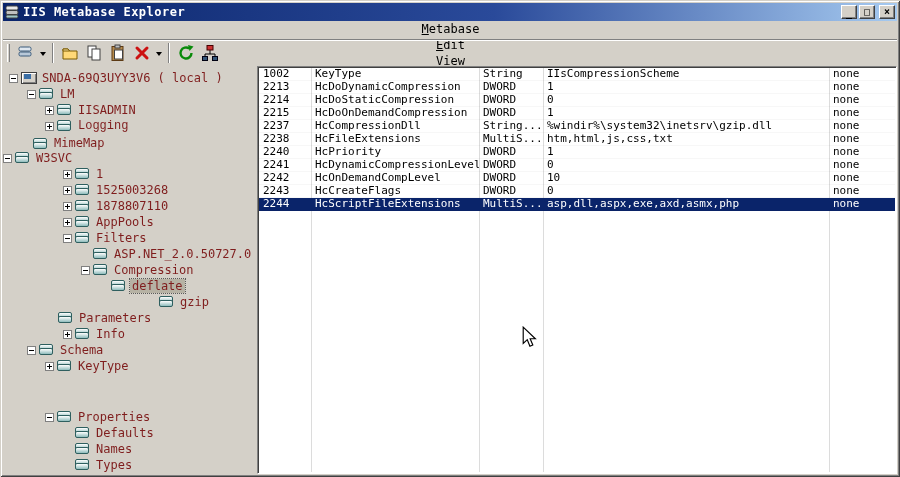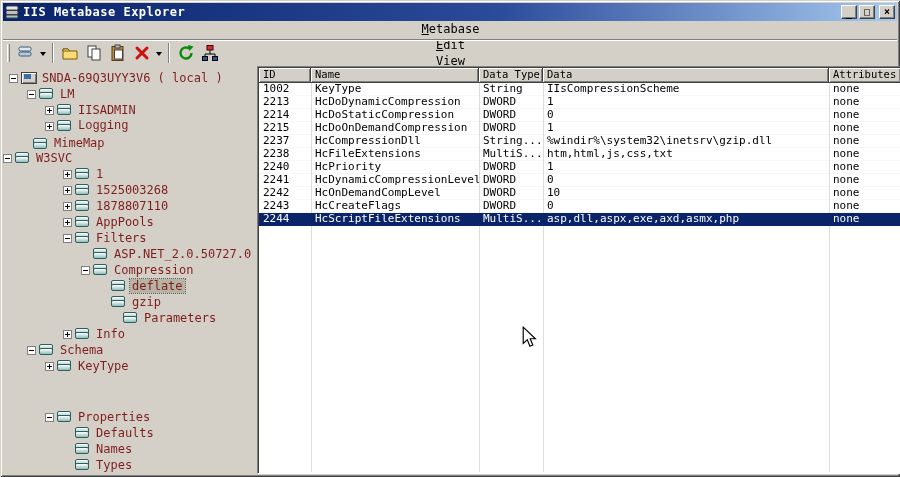--- a/index.html
+++ b/index.html
@@ -292,27 +292,27 @@
           <span class="node-icon keys"></span>
           <span class="tree-label">Compression</span>
         </div>
 
         <div class="tree-row selected" style="padding-left: 96px;">
           <span class="expander none"></span>
           <span class="node-icon keys"></span>
           <span class="tree-label">deflate</span>
         </div>
 
-        <div class="tree-row" style="padding-left: 96px;">
+        <div class="tree-row" style="padding-left: 96px; margin-left: 48px;">
           <span class="expander none"></span>
           <span class="node-icon keys"></span>
           <span class="tree-label">gzip</span>
         </div>
 
-        <div class="tree-row" style="padding-left: 68px; margin-left: 40px;">
+        <div class="tree-row" style="padding-left: 43px;">
           <span class="expander none"></span>
           <span class="node-icon keys"></span>
           <span class="tree-label">Parameters</span>
         </div>
 
         <div class="tree-row" style="padding-left: 60px;">
           <span class="expander plus"></span>
           <span class="node-icon keys"></span>
           <span class="tree-label">Info</span>
         </div>
@@ -349,27 +349,20 @@
 
         <div class="tree-row" style="padding-left: 60px;">
           <span class="expander none"></span>
           <span class="node-icon keys"></span>
           <span class="tree-label">Types</span>
         </div>
 
     </div>
 
     <div class="list-panel">
-      <div class="lv-header">
-        <div class="hcell c0">ID</div>
-        <div class="hcell c1">Name</div>
-        <div class="hcell c2">Data Type</div>
-        <div class="hcell c3">Data</div>
-        <div class="hcell c4">Attributes</div>
-      </div>
       <div class="lv-body">
 
           <div class="lv-row">
             <span class="c c0">1002</span>
             <span class="c c1">KeyType</span>
             <span class="c c2">String</span>
             <span class="c c3">IIsCompressionScheme</span>
             <span class="c c4">none</span>
           </div>
 

